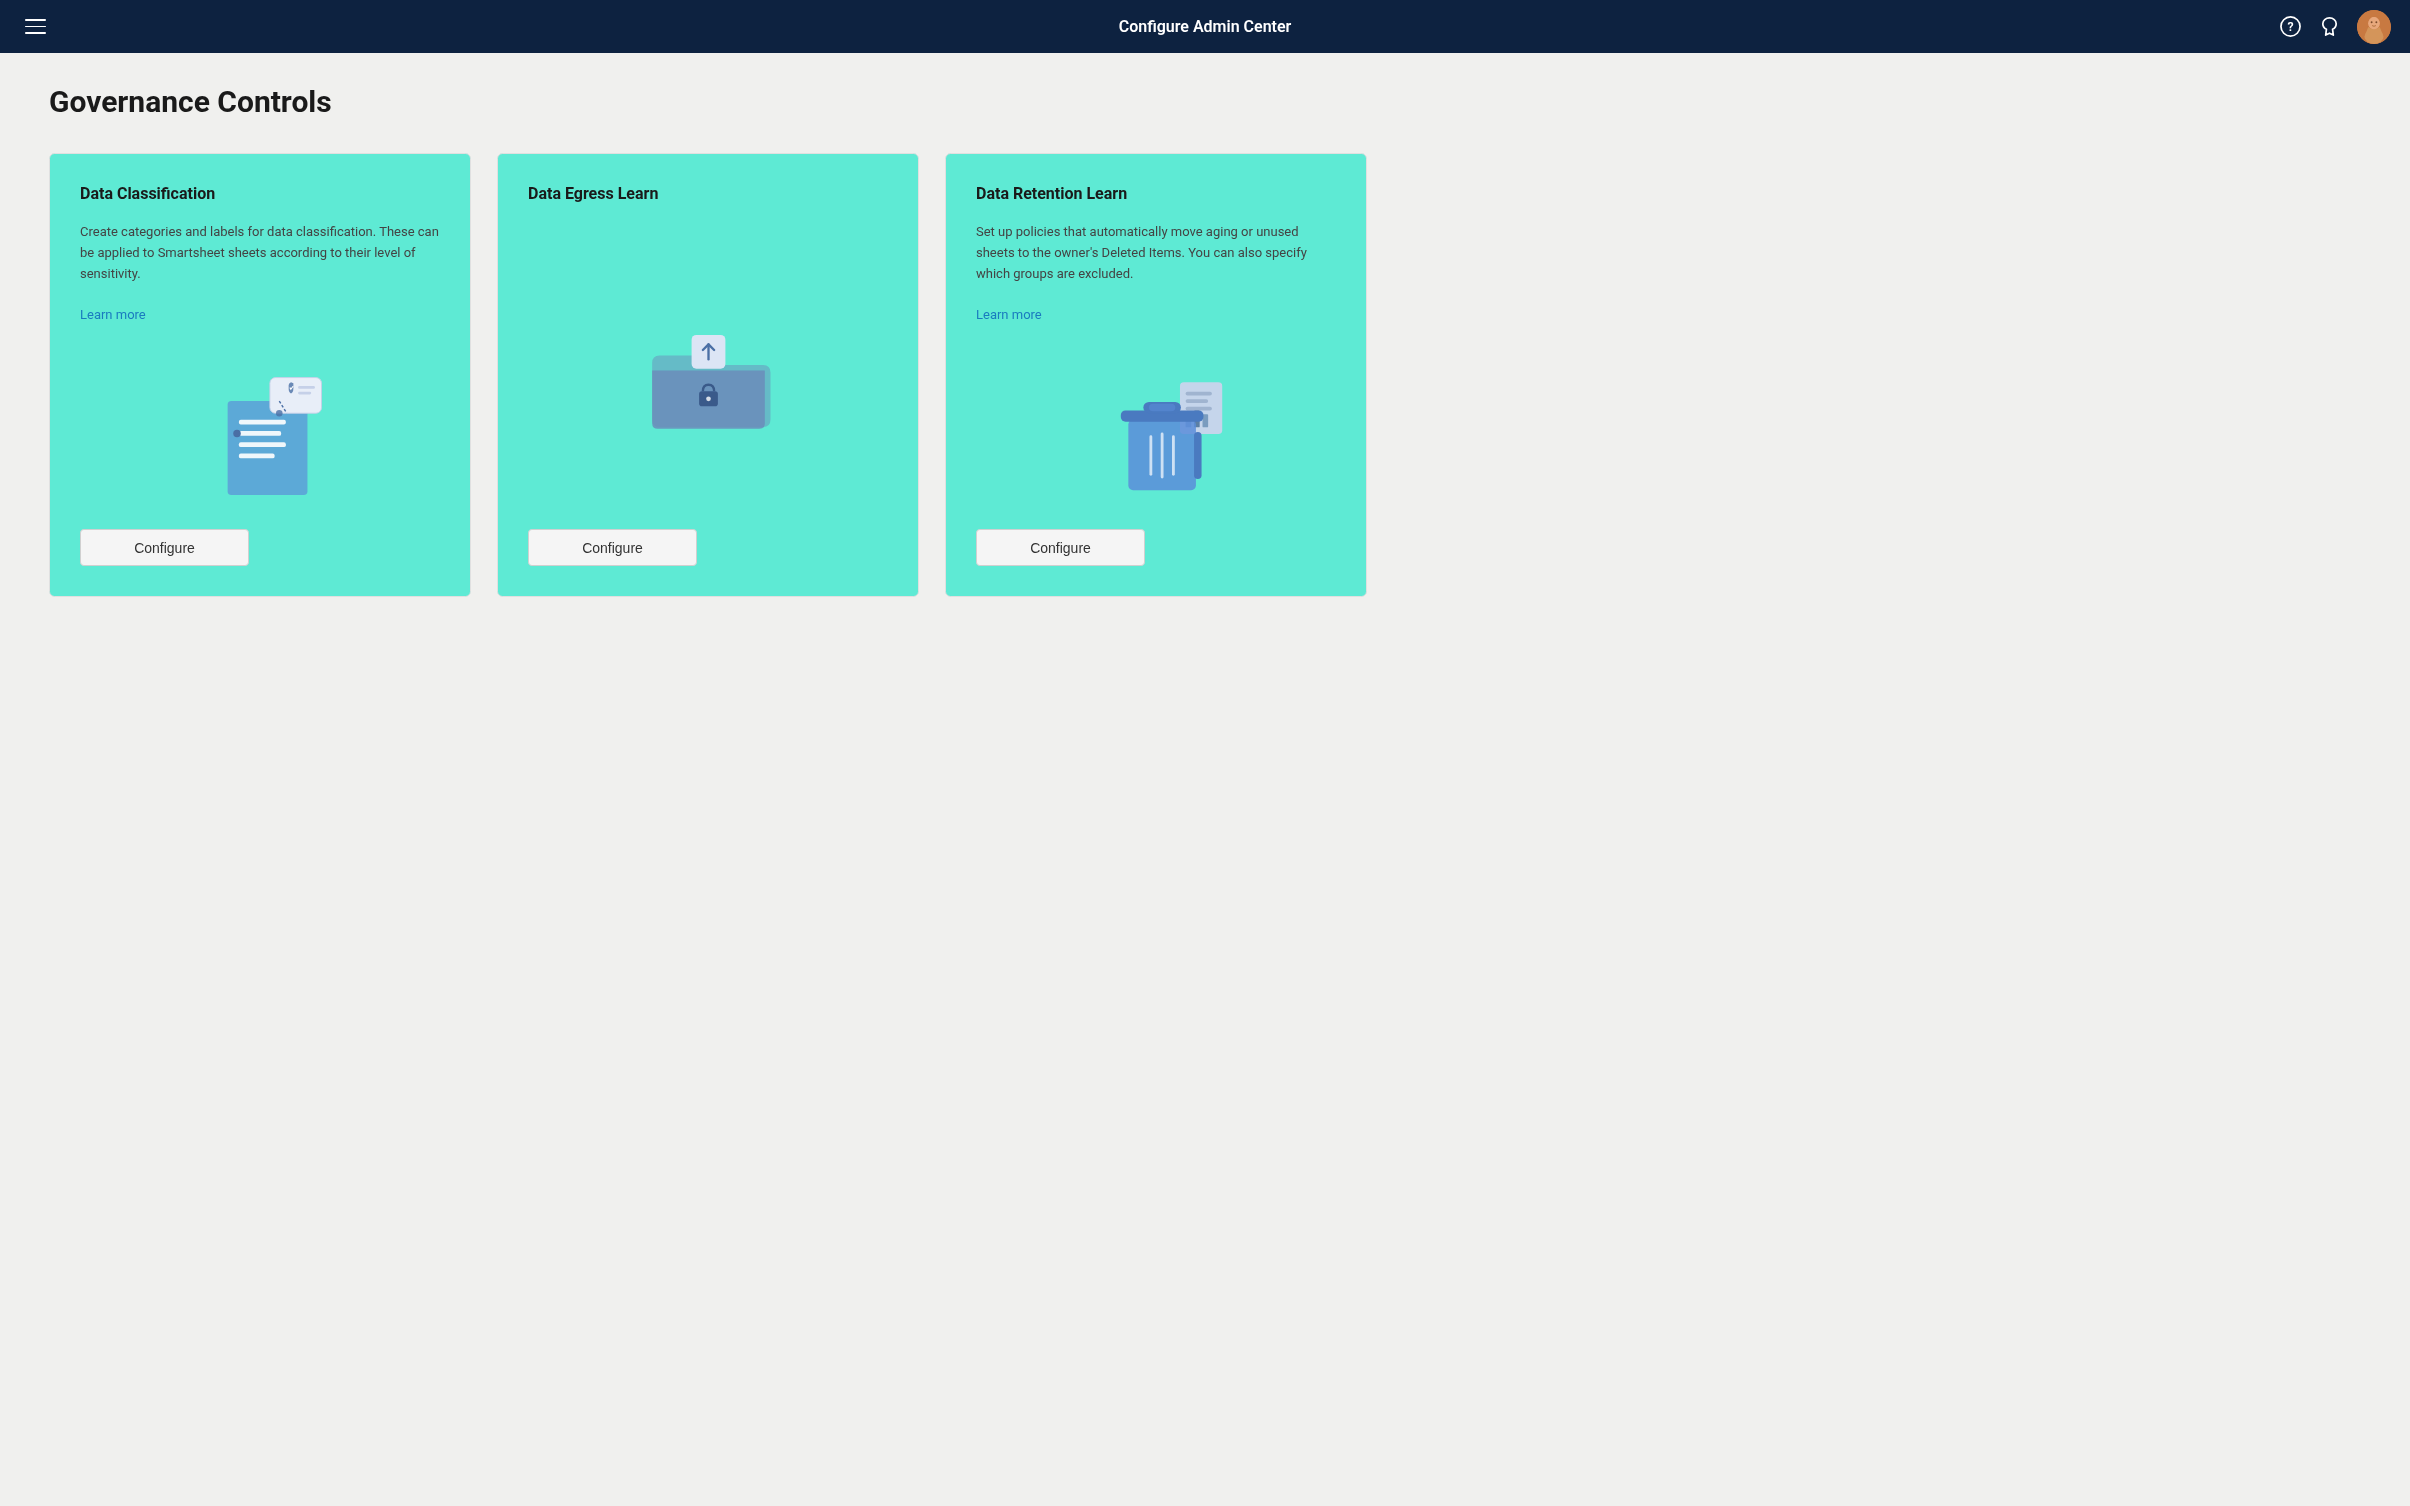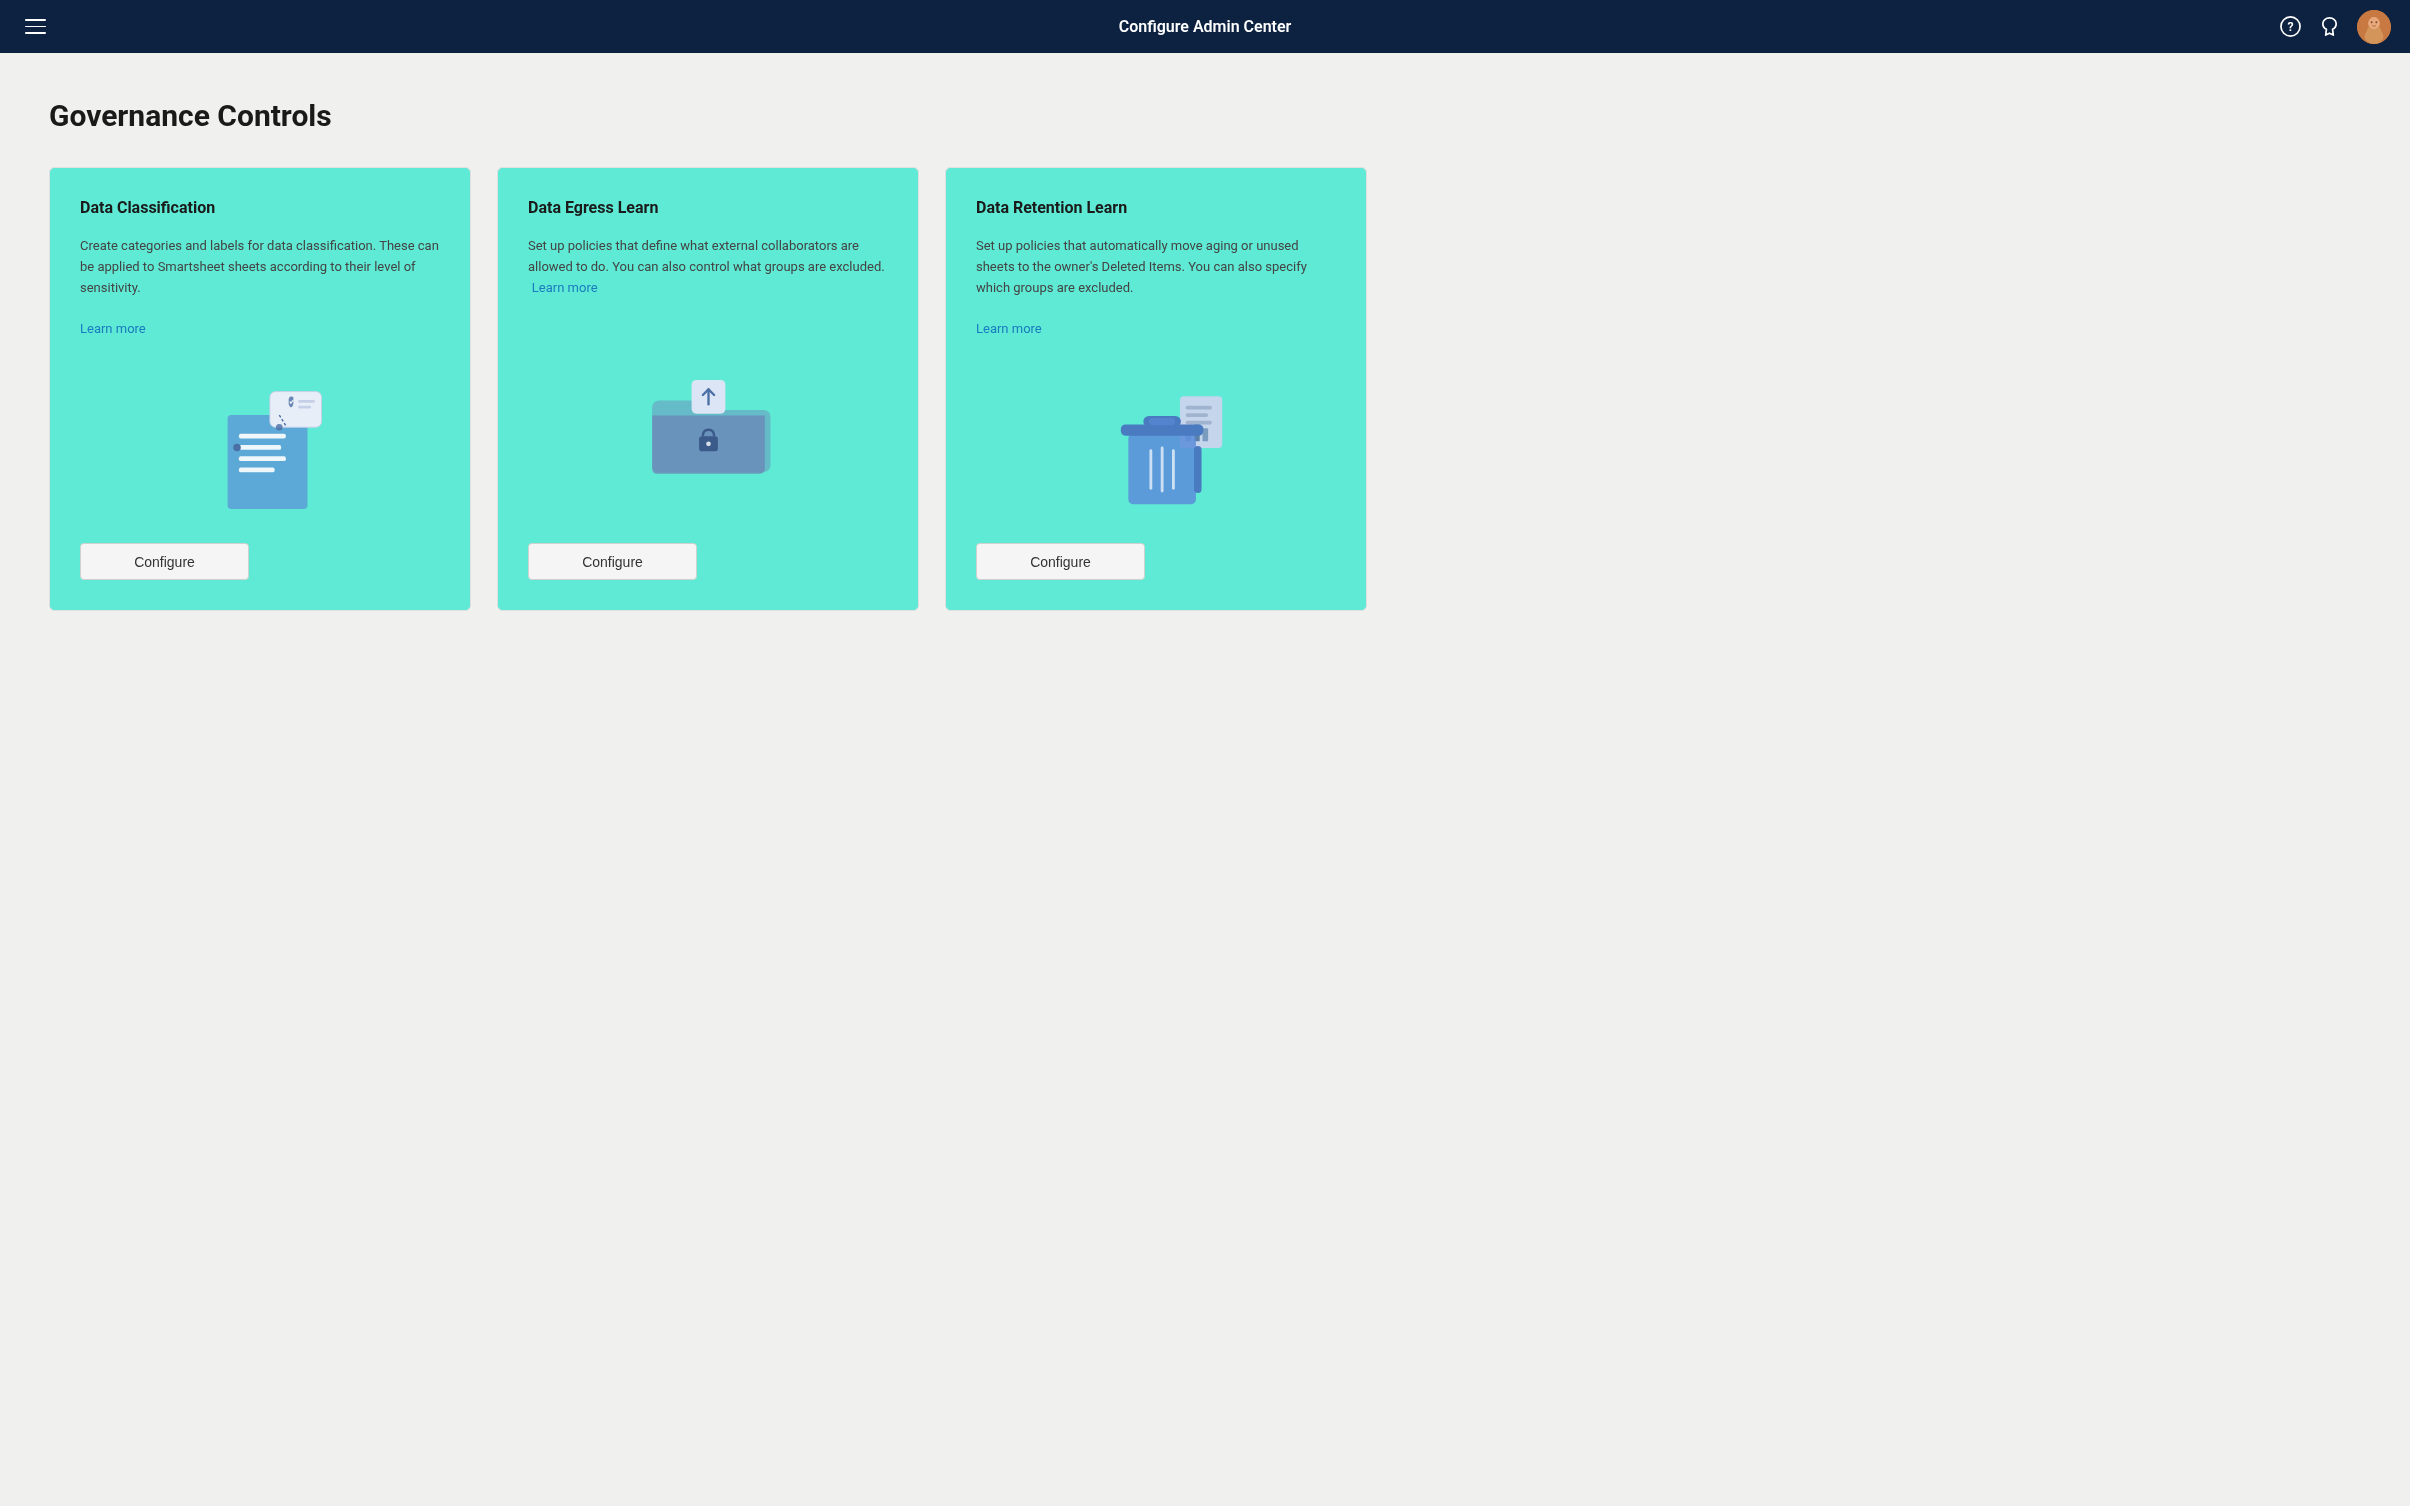--- a/index.html
+++ b/index.html
@@ -89,21 +89,21 @@
       justify-content: center;
     }
 
     .avatar svg {
       width: 34px;
       height: 34px;
     }
 
     
     .main {
-      margin-top: 53px;
+      margin-top: 39px;
       padding: 45px 49px;
     }
 
     .page-title {
       font-size: 30px;
       font-weight: 700;
       color: #1a1a1a;
       margin-bottom: 34px;
     }
 
@@ -257,24 +257,20 @@
           <circle cx="110" cy="68" r="3.5" fill="#4a6fa5" opacity="0.8"></circle>
         </svg>
       </div>
       <div class="card-footer">
         <button class="configure-btn">Configure</button>
       </div>
     </div>
 
     <div class="card">
       <div class="card-title">Data Egress Learn</div>
-      <div class="card-description">
-        <span>Set up policies that define what external collaborators are allowed to do. You can also control what groups are excluded.</span>
-        <a class="card-learn-more" href="#" style="margin-left: 3.8px;">Learn more</a>
-      </div>
       <div class="card-illustration">
 
         <svg class="illustration-svg" viewBox="0 0 180 160" fill="none" xmlns="http://www.w3.org/2000/svg">
 
           <path d="M30 70 Q30 62 38 62 L80 62 Q84 62 86 66 L90 72 L148 72 Q156 72 156 80 L156 130 Q156 138 148 138 L38 138 Q30 138 30 130 Z" fill="#6b8cba" opacity="0.5"></path>
 
           <path d="M30 78 L150 78 L150 134 Q150 140 144 140 L36 140 Q30 140 30 134 Z" fill="#6b8cba" opacity="0.85"></path>
 
           <rect x="72" y="40" width="36" height="36" rx="5" fill="#dce5f5"></rect>
 

